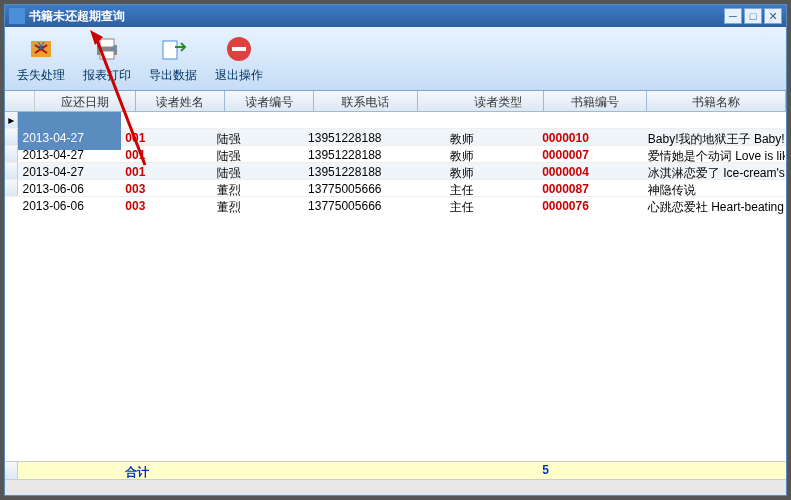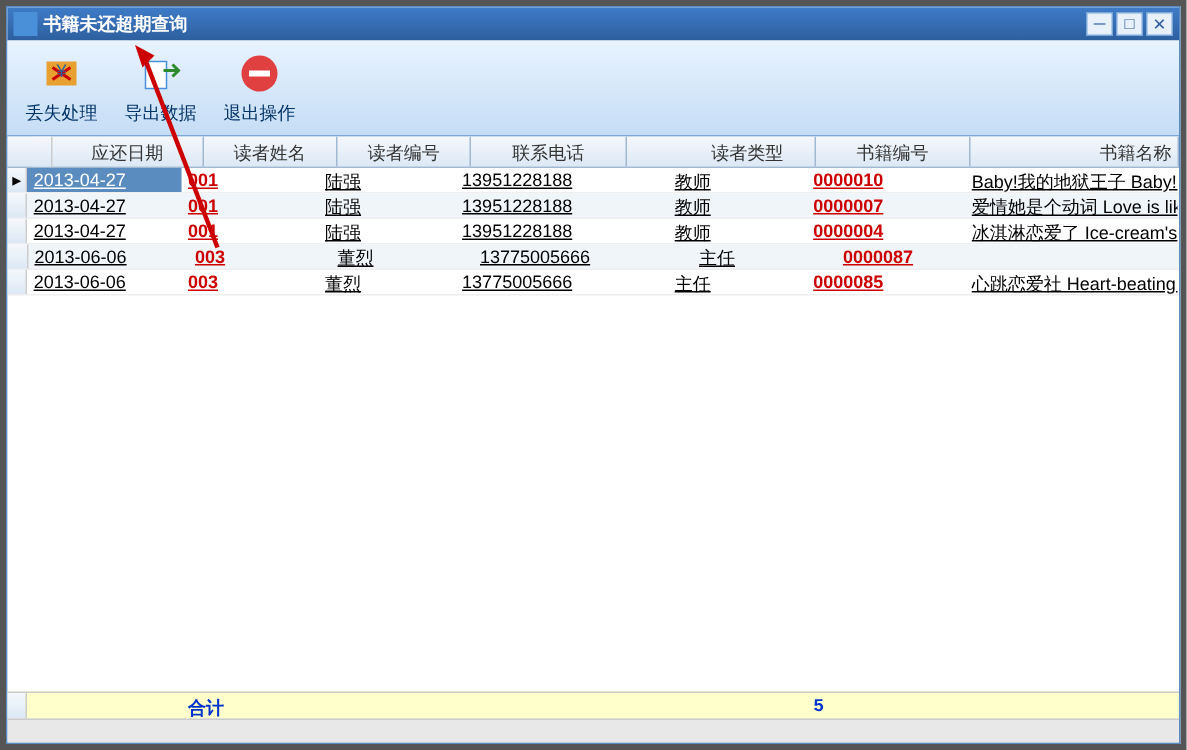--- a/index.html
+++ b/index.html
@@ -14,29 +14,29 @@
 .tool-btn { display: flex; flex-direction: column; align-items: center; padding: 4px 8px; cursor: pointer; }
 .tool-icon { width: 32px; height: 32px; display: flex; align-items: center; justify-content: center; }
 .tool-label { color: #003366; margin-top: 2px; }
 .grid-container { flex: 1; display: flex; flex-direction: column; overflow: hidden; }
 .grid-header { display: flex; background: linear-gradient(to bottom, #f5f8fc, #dce8f5); border-bottom: 1px solid #a0b8d0; padding-left: 17px; }
 .grid-header-cell { border-right: 1px solid #a0b8d0; padding: 3px 4px; text-align: center; color: #333; height: 20px; }
 .grid-body { flex: 1; overflow: auto; background: #fff; }
 .grid-row { display: flex; border-bottom: 1px solid #eee; height: 17px; }
 .grid-row:nth-child(even) { background: #f0f5fa; }
 .grid-row.selected .cell-date { background: #5a8cc0; color: #fff; }
-.grid-cell { border-right: 1px solid transparent; padding: 1px 4px; overflow: hidden; white-space: nowrap; text-decoration: underline; }
+.grid-cell { border-right: 1px solid transparent; padding: 19px 4px; overflow: hidden; white-space: nowrap; }
 .row-indicator { width: 14px; border-right: 1px solid #ccc; background: linear-gradient(to bottom, #f5f8fc, #dce8f5); display: flex; align-items: center; justify-content: center; }
 .w-date { width: 107px; }
 .w-reader-id { width: 95px; color: #cc0000; font-weight: bold; }
 .w-reader-name { width: 95px; }
 .w-phone { width: 110px; }
 .w-reader-type { width: 96px; margin-left: 36px; }
 .w-book-id { width: 110px; color: #cc0000; font-weight: bold; }
-.w-book-name { width: 148px; text-align: right; }
+.w-book-name { width: 148px; }
 .grid-footer { display: flex; background: #ffffcc; border-top: 1px solid #ccc; height: 18px; }
 .footer-cell { padding: 2px 4px; color: #0033cc; font-weight: bold; font-family: Liberation Mono, monospace; }
 .scrollbar-h { height: 16px; background: #e8e8e8; border-top: 1px solid #ccc; }
 .watermark { position: absolute; top: 30px; left: 10px; opacity: 0.3; pointer-events: none; z-index: 100; }
 .watermark-logo { width: 60px; height: 60px; }
 .watermark-text { color: #333; font-size: 16px; }
 .arrow-annotation { position: absolute; top: 20px; left: 70px; z-index: 101; pointer-events: none; }
 </style>
 </head>
 <body>
@@ -55,20 +55,31 @@
   <div class="toolbar">
     <div class="tool-btn">
       <div class="tool-icon">
         <svg width="32" height="32" viewBox="0 0 32 32">
             <rect x="6" y="8" width="20" height="16" fill="#e8a030"></rect>
             <path d="M10 12 L22 20 M22 12 L10 20" stroke="#cc0000" stroke-width="2"></path>
             <text x="16" y="18" font-size="14" fill="#2d5f9e" text-anchor="middle">¥</text>
           </svg>
       </div>
       <span class="tool-label">丢失处理</span>
+    </div>
+    <div class="tool-btn">
+      <div class="tool-icon">
+        <svg width="32" height="32" viewBox="0 0 32 32">
+            <rect x="6" y="12" width="20" height="10" fill="#888"></rect>
+            <rect x="9" y="6" width="14" height="8" fill="#fff" stroke="#888"></rect>
+            <rect x="9" y="18" width="14" height="8" fill="#fff" stroke="#888"></rect>
+            <circle cx="22" cy="15" r="1.5" fill="#4a90d9"></circle>
+          </svg>
+      </div>
+      <span class="tool-label">报表打印</span>
     </div>
     <div class="tool-btn">
       <div class="tool-icon">
         <svg width="32" height="32" viewBox="0 0 32 32">
             <rect x="6" y="8" width="14" height="18" fill="#fff" stroke="#4a90d9"></rect>
             <path d="M18 14 L28 14 M24 10 L28 14 L24 18" stroke="#2d8a2d" stroke-width="2" fill="none"></path>
           </svg>
       </div>
       <span class="tool-label">导出数据</span>
     </div>
@@ -126,29 +137,30 @@
         <div class="grid-cell w-book-name">冰淇淋恋爱了 Ice-cream's fall</div>
       </div>
       <div class="grid-row">
         <div class="row-indicator"></div>
         <div class="grid-cell w-date">2013-06-06</div>
         <div class="grid-cell w-reader-id">003</div>
         <div class="grid-cell w-reader-name">董烈</div>
         <div class="grid-cell w-phone">13775005666</div>
         <div class="grid-cell w-reader-type">主任</div>
         <div class="grid-cell w-book-id">0000087</div>
+        <div class="grid-cell w-book-name">神隐传说</div>
       </div>
       <div class="grid-row">
         <div class="row-indicator"></div>
         <div class="grid-cell w-date">2013-06-06</div>
         <div class="grid-cell w-reader-id">003</div>
         <div class="grid-cell w-reader-name">董烈</div>
         <div class="grid-cell w-phone">13775005666</div>
         <div class="grid-cell w-reader-type">主任</div>
-        <div class="grid-cell w-book-id">0000085</div>
+        <div class="grid-cell w-book-id">0000076</div>
         <div class="grid-cell w-book-name">心跳恋爱社 Heart-beating grou</div>
       </div>
     </div>
     <div class="grid-footer">
       <div class="row-indicator"></div>
       <div class="footer-cell w-date"></div>
       <div class="footer-cell w-reader-id">合计</div>
       <div class="footer-cell w-reader-name"></div>
       <div class="footer-cell w-phone"></div>
       <div class="footer-cell w-reader-type"></div>

